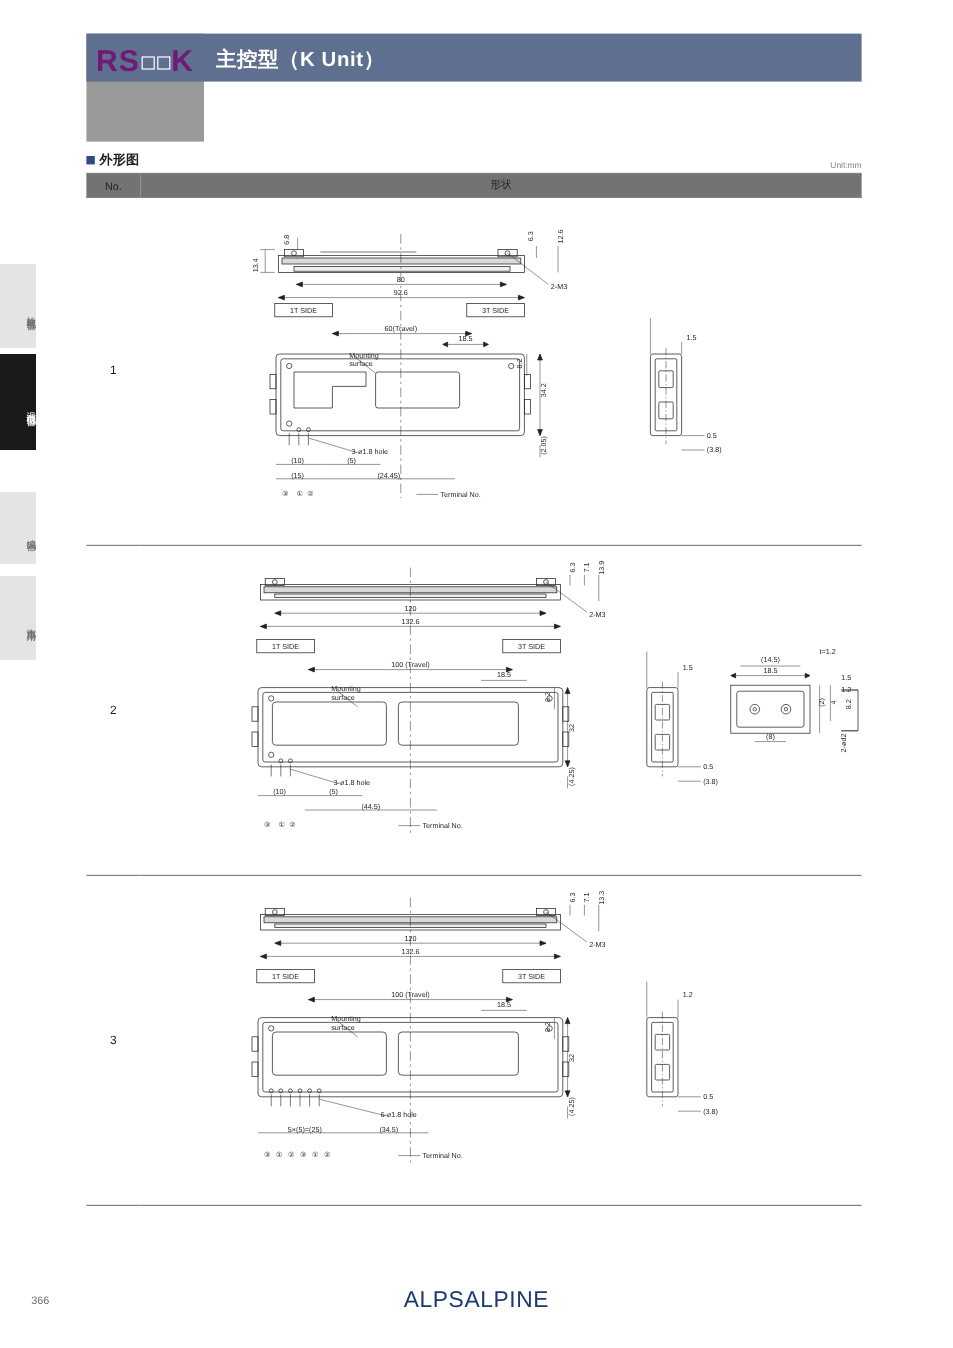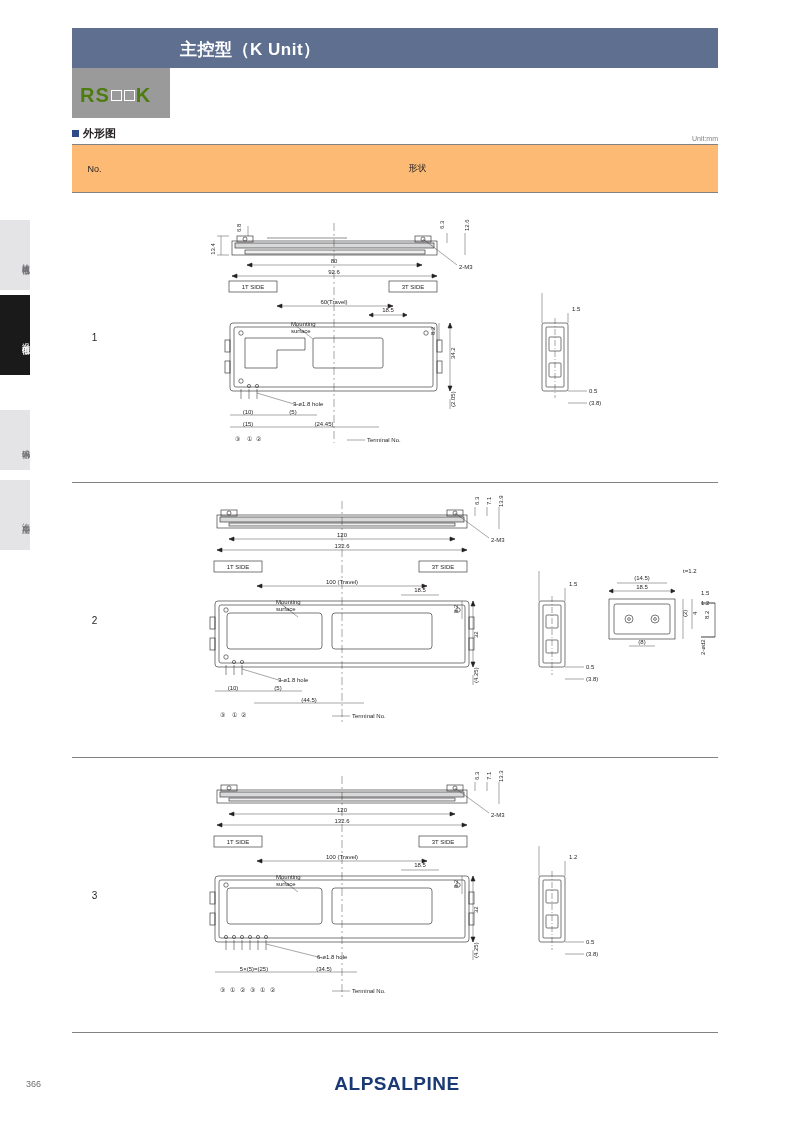--- a/index.html
+++ b/index.html
@@ -22,26 +22,25 @@
   }
   .header-square {
     position: absolute;
     left: 72px; top: 28px;
     width: 98px; height: 90px;
     background: #9a9a9a;
   }
   .header-code {
     position: absolute;
     left: 80px; top: 37px;
-    color: #4d7c0f;
-    font-size: 20px;
+    color: #701a75;
+    font-size: 25px;
     font-weight: bold;
     letter-spacing: 1px;
     white-space: nowrap;
-    margin-top: 47px;
   }
   .header-code .sq {
     display: inline-block;
     width: 11px; height: 11px;
     border: 1px solid #ffffff;
     margin: 0 1px;
     vertical-align: 1px;
   }
   .header-title {
     position: absolute;
@@ -100,25 +99,25 @@
 
   
   .tbl {
     position: absolute;
     left: 72px; top: 144px;
     width: 646px;
     border-collapse: collapse;
     font-size: 9px;
   }
   .tbl th {
-    background: #fdba74;
+    background: #737373;
     border-top: 1px solid #808285;
     border-bottom: 1px solid #808285;
     font-weight: normal;
-    height: 48px;
+    height: 20px;
     color: #231f20;
   }
   .tbl th.c-no { width: 45px; }
   .tbl td {
     border-bottom: 1px solid #808285;
     vertical-align: middle;
     text-align: center;
   }
   .tbl td.c-no { width: 45px; font-size: 10px; }
   .tbl td.c-shape { padding: 0; height: 290px; position: relative; }
@@ -135,21 +134,21 @@
     font-size: 9px;
     color: #6d6e71;
     text-align: right;
   }
   .logo {
     position: absolute;
     left: 0; right: 0; bottom: 28px;
     text-align: center;
     color: #1b3a73;
     font-size: 19px;
-    font-weight: bold;
+    font-weight: normal;
     letter-spacing: 0.5px;
   }
 </style>
 </head>
 <body>
 
 <div class="header-square"></div>
 <div class="header-band"></div>
 <div class="header-code">
   <span>RS</span><span class="sq"></span><span class="sq"></span><span>K</span>

